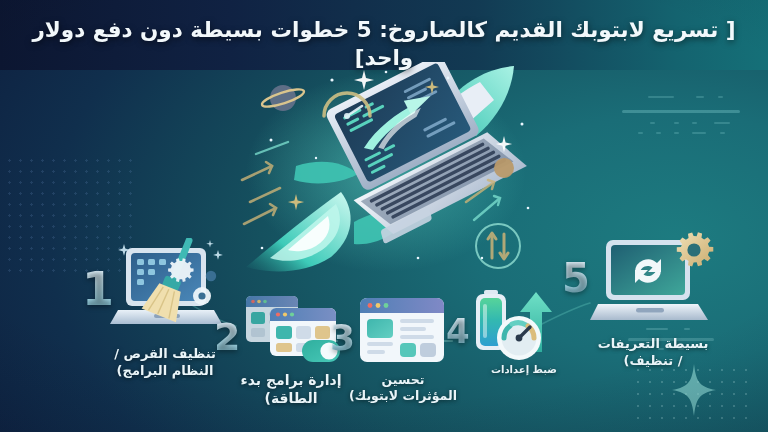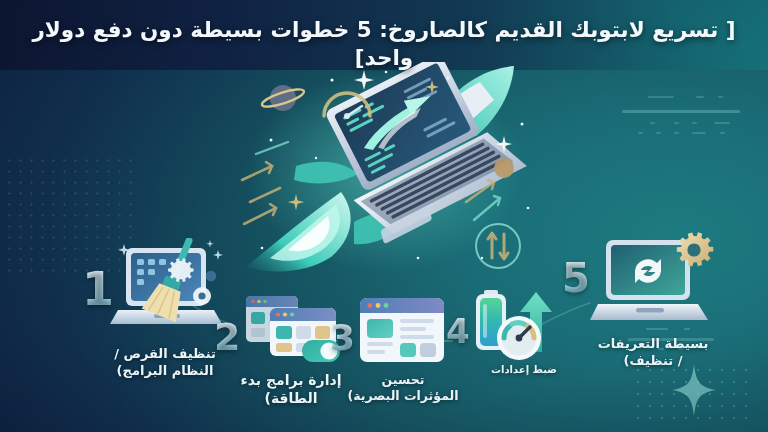--- a/index.html
+++ b/index.html
@@ -419,21 +419,21 @@
           <rect x="44" y="33" width="26" height="4" rx="2" fill="#cfdbe8"></rect>
           <rect x="44" y="41" width="34" height="4" rx="2" fill="#cfdbe8"></rect>
           <rect x="11" y="48" width="26" height="4" rx="2" fill="#cfdbe8"></rect>
           <rect x="11" y="56" width="18" height="4" rx="2" fill="#cfdbe8"></rect>
           <rect x="44" y="49" width="16" height="14" rx="4" fill="#56c7ba"></rect>
           <rect x="64" y="49" width="16" height="14" rx="4" fill="#bfcddd"></rect>
         </svg>
       </div>
       <div class="cap">
         <div>تحسين</div>
-        <div>المؤثرات البصرية)</div>
+        <div>المؤثرات لابتوبك)</div>
       </div>
     </div>
 
     <div class="step" id="step4">
       <div class="num">4</div>
       <div class="art">
         <svg viewBox="0 0 84 82" width="84" height="82">
           <defs>
             <linearGradient id="s4bat" x1="0" y1="1" x2="0" y2="0">
               <stop offset="0%" stop-color="#2e9fd0"></stop>

